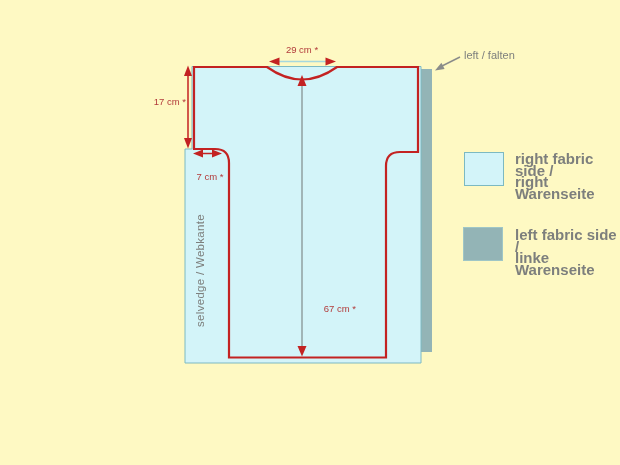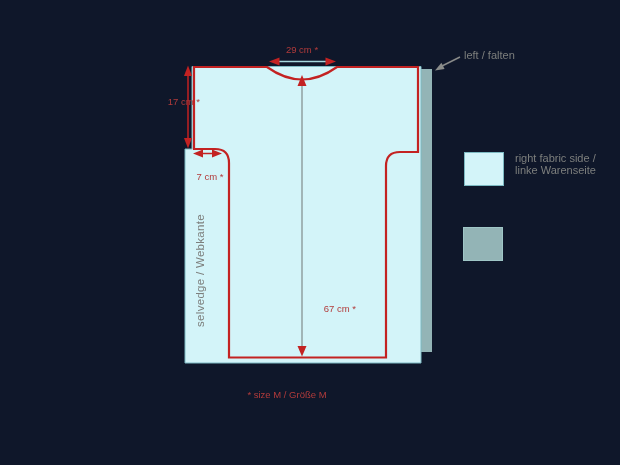--- a/index.html
+++ b/index.html
@@ -4,41 +4,41 @@
 <style>
   html,body{margin:0;padding:0;}
   body{
     background:#ffffff;
     font-family:"Liberation Sans", sans-serif;
     -webkit-font-smoothing:antialiased;
   }
   .canvas{
     position:relative;
     width:620px;height:465px;
-    background:#0f172a;
+    background:#fef9c3;
     overflow:hidden;
   }
   .canvas svg{position:absolute;left:0;top:0;}
   .lbl{position:absolute;white-space:nowrap;}
   .gray-lbl{color:#7d7f7d;font-size:11px;line-height:12px;}
   .dim-lbl{color:#b23b3b;font-size:9.5px;line-height:10px;}
-  .legend-text{position:absolute;color:#7d7f7d;font-size:11px;line-height:11.5px;}
+  .legend-text{position:absolute;color:#7d7f7d;font-size:15px;line-height:11.5px;font-weight:bold;}
   .legend-swatch{position:absolute;width:40px;height:34px;box-sizing:border-box;}
   .swatch-light{border:1px solid #7cb9c2;}
   .swatch-dark{border:1px solid #9fc6c6;}
   .selvedge{
     position:absolute;
     left:142px;top:264px;width:117px;height:13px;
     text-align:center;
     transform:rotate(-90deg);
     color:#7d7f7d;font-size:11.5px;line-height:13px;
     letter-spacing:0.3px;
   }
   .dim-29{left:269px;top:45px;width:66px;text-align:center;}
-  .dim-17{left:160px;top:97px;width:40px;text-align:right;}
+  .dim-17{left:146px;top:97px;width:40px;text-align:right;}
   .dim-7{left:190px;top:172px;width:40px;text-align:center;}
   .dim-67{left:306px;top:304px;width:50px;text-align:right;}
   .fold-lbl{left:464px;top:49px;}
   .size-note{left:227px;top:389px;width:120px;text-align:center;color:#b23b3b;font-size:9.5px;}
   .lt1{left:515px;top:153px;}
   .lt2{left:515px;top:229px;}
   .sw1{left:464px;top:152px;}
   .sw2{left:463px;top:227px;}
 </style>
 </head>
@@ -74,23 +74,26 @@
     <polygon points="435,70.5 441.4,62.7 444.6,68.9" fill="#8a8c8a"></polygon>
   </svg>
 
   <div class="lbl dim-lbl dim-29">29 cm *</div>
   <div class="lbl dim-lbl dim-17">17 cm *</div>
   <div class="lbl dim-lbl dim-7">7 cm *</div>
   <div class="lbl dim-lbl dim-67">67 cm *</div>
 
   <div class="lbl gray-lbl fold-lbl">left / falten</div>
   <div class="selvedge">selvedge / Webkante</div>
-  <div class="lbl size-note">* size M / Größe M</div>
 
   <div class="legend-swatch swatch-light sw1" style="background: rgb(211, 244, 249);"></div>
   <div class="legend-text lt1">
     <div>right fabric side /</div>
-    <div>linke Warenseite</div>
+    <div>right Warenseite</div>
   </div>
 
   <div class="legend-swatch swatch-dark sw2" style="background: rgb(147, 180, 182);"></div>
+  <div class="legend-text lt2">
+    <div>left fabric side /</div>
+    <div>linke Warenseite</div>
+  </div>
 
 </div>
 
 </body></html>

